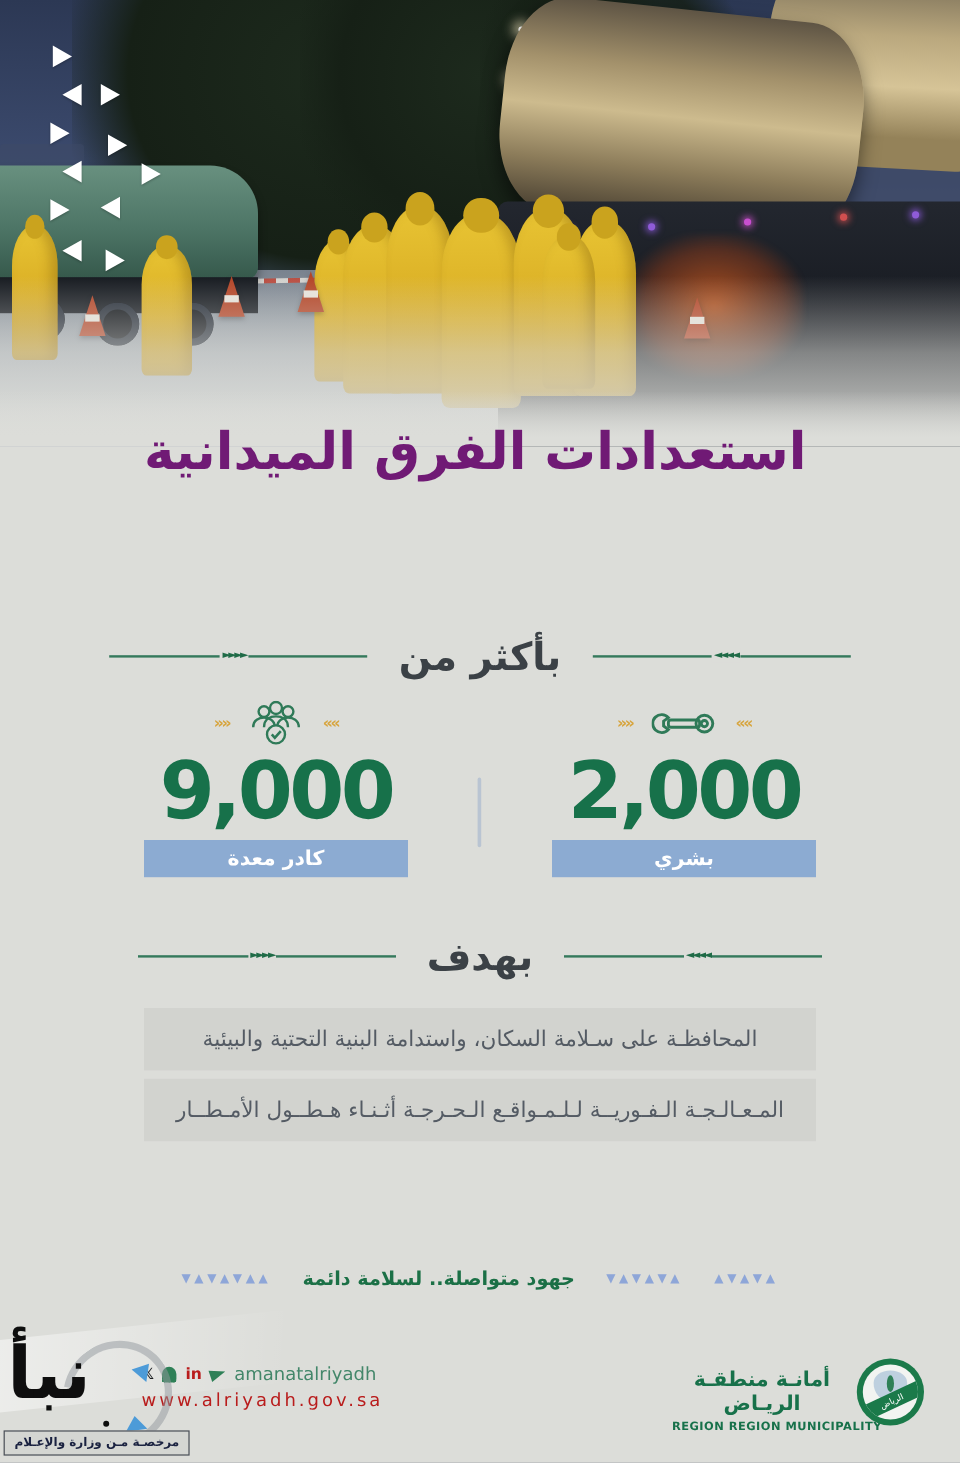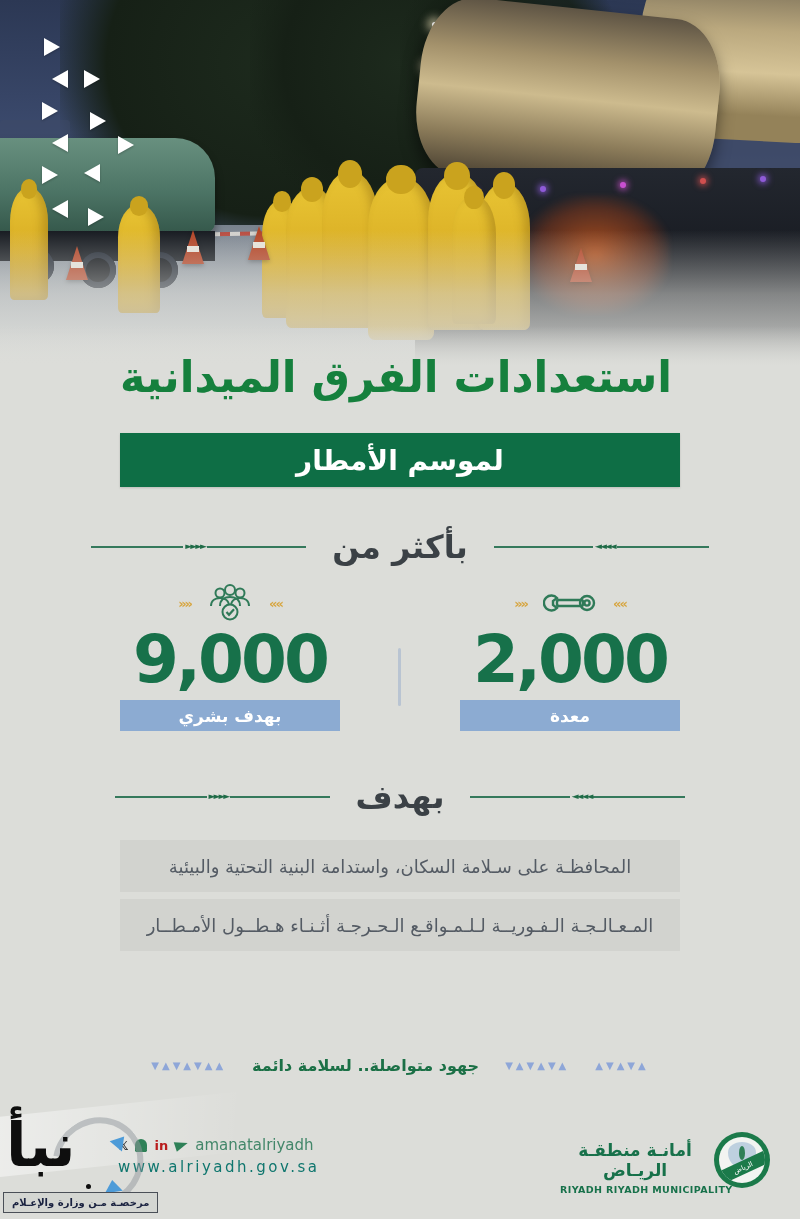--- a/index.html
+++ b/index.html
@@ -34,21 +34,21 @@
   .tankB{position:absolute;left:640px;top:-30px;width:200px;height:170px;transform:rotate(3deg);border-radius:40px/60px;background:linear-gradient(180deg,#6e6450 0%,#baa87e 35%,#d6c497 60%,#948259 85%);}
   .chassis{position:absolute;left:415px;top:168px;width:400px;height:204px;background:linear-gradient(180deg,#23272f 0%,#14171d 60%,#1b1e24 100%);border-radius:8px 0 0 0;}
   .glowdot{position:absolute;width:6px;height:6px;border-radius:50%;}
   .fire{position:absolute;left:520px;top:195px;width:150px;height:120px;background:radial-gradient(ellipse at center,rgba(224,98,30,.75) 0%,rgba(190,70,20,.35) 55%,rgba(0,0,0,0) 75%);filter:blur(2px);}
   .hero .fog{position:absolute;left:0;top:230px;width:800px;height:142px;background:linear-gradient(180deg,rgba(223,224,220,0) 0%,rgba(223,224,220,.55) 45%,rgba(223,224,220,.92) 100%);}
   .hero .fade{position:absolute;left:0;bottom:0;width:800px;height:46px;background:linear-gradient(180deg,rgba(220,221,217,0) 0%,#dcddd9 85%);}
   .chev{position:absolute;width:0;height:0;border-top:9px solid transparent;border-bottom:9px solid transparent;filter:drop-shadow(0 1px 1px rgba(0,0,0,.25));}
   .chev.r{border-left:16px solid #ffffff;}
   .chev.l{border-right:16px solid #ffffff;}
   
-  .title{position:absolute;top:352px;left:0;width:792px;text-align:center;direction:rtl;font-size:43px;font-weight:bold;color:#15803d;letter-spacing:-1px;}
+  .title{position:absolute;top:352px;left:0;width:792px;text-align:center;direction:rtl;font-size:43px;font-weight:bold;color:#701a75;letter-spacing:-1px;}
   .banner{position:absolute;top:433px;left:120px;width:560px;height:54px;background:#0e6e45;color:#ffffff;display:flex;align-items:center;justify-content:center;direction:rtl;font-size:28px;font-weight:bold;box-shadow:0 1px 2px rgba(0,0,0,.15);}
   .section-row{position:absolute;left:0;width:800px;display:flex;align-items:center;justify-content:center;}
   .sec-more{top:528px;}
   .sec-goal{top:778px;}
   .sec-label{direction:rtl;font-size:32px;font-weight:bold;color:#3b4146;margin:0 26px;white-space:nowrap;}
   .dec-line{position:relative;width:215px;height:2px;background:#35795c;}
   .dec-line .arr{position:absolute;top:-6px;font-size:9px;letter-spacing:-2px;color:#1f6b47;background:#dcddd9;padding:0 2px;line-height:12px;}
   .dec-line.left .arr{left:92px;}
   .dec-line.right .arr{right:92px;}
   .stats{position:absolute;top:583px;left:120px;width:560px;display:flex;justify-content:space-between;}
@@ -66,21 +66,21 @@
   
   .footer-streak{position:absolute;left:-40px;top:1100px;width:400px;height:60px;background:linear-gradient(100deg,rgba(255,255,255,.55),rgba(255,255,255,0) 70%);transform:rotate(-6deg);}
   .social-row{position:absolute;left:118px;top:1136px;display:flex;align-items:center;gap:7px;}
   .sicon{display:inline-flex;align-items:center;justify-content:center;height:15px;}
   .x-icon{font-size:13px;font-weight:bold;color:#1c1f22;}
   .ghost{width:12px;height:13px;background:#2e8057;border-radius:6px 6px 3px 3px;position:relative;}
   .ghost:after{content:"";position:absolute;bottom:-2px;left:0;width:12px;height:4px;background:radial-gradient(circle at 2px 0,#2e8057 2px,transparent 2.2px),radial-gradient(circle at 6px 0,#2e8057 2px,transparent 2.2px),radial-gradient(circle at 10px 0,#2e8057 2px,transparent 2.2px);}
   .in-icon{font-size:13px;font-weight:bold;color:#b91c1c;}
   .bird{width:0;height:0;border-top:5px solid transparent;border-bottom:5px solid transparent;border-left:13px solid #2e8057;transform:rotate(-18deg);}
   .handle{font-size:15px;color:#43876a;}
-  .website{position:absolute;left:118px;top:1158px;font-size:15px;color:#0f766e;letter-spacing:2.5px;}
+  .website{position:absolute;left:118px;top:1158px;font-size:15px;color:#b91c1c;letter-spacing:2.5px;}
   .org{position:absolute;left:560px;top:1140px;width:150px;text-align:center;}
   .org-ar{direction:rtl;font-size:17px;font-weight:bold;color:#17714a;line-height:1.2;}
   .org-en{font-size:9.5px;font-weight:bold;color:#17714a;letter-spacing:.4px;margin-top:3px;white-space:nowrap;}
   .logo{position:absolute;left:714px;top:1132px;width:56px;height:56px;border-radius:50%;background:#1b7a4a;display:flex;align-items:center;justify-content:center;}
   .logo-inner{width:46px;height:46px;border-radius:50%;background:#f2f4f1;position:relative;overflow:hidden;}
   .logo-shield{position:absolute;left:9px;top:5px;width:28px;height:26px;background:#bed0df;border-radius:50% 50% 48% 48%/40% 40% 60% 60%;}
   .logo-palm{position:absolute;left:20px;top:9px;width:6px;height:14px;background:#2e8057;border-radius:50%;}
   .logo-ribbon{position:absolute;left:-6px;top:24px;width:60px;height:13px;background:#1b7a4a;transform:rotate(-25deg);display:flex;align-items:center;justify-content:center;color:#fff;font-size:7px;direction:rtl;}
   
   .wm-swirl{position:absolute;left:52px;top:1118px;width:92px;height:88px;border:6px solid rgba(145,152,158,.5);border-radius:50%;border-left-color:transparent;transform:rotate(-35deg);}
@@ -150,23 +150,20 @@
     <span class="chev l" style="left:52px;top:134px;"></span>
     <span class="chev r" style="left:118px;top:136px;"></span>
     <span class="chev r" style="left:42px;top:166px;"></span>
     <span class="chev l" style="left:84px;top:164px;"></span>
     <span class="chev l" style="left:52px;top:200px;"></span>
     <span class="chev r" style="left:88px;top:208px;"></span>
   </div>
 
   <div class="title">استعدادات الفرق الميدانية</div>
 
-  <div class="banner">
-    <span>لموسم الأمطار</span>
-  </div>
 
   <div class="section-row sec-more">
     <div class="dec-line left">
       <span class="arr">►►►►</span>
     </div>
     <div class="sec-label">بأكثر من</div>
     <div class="dec-line right">
       <span class="arr">◄◄◄◄</span>
     </div>
   </div>
@@ -186,41 +183,41 @@
               <path d="M13 22 c0-7 5.5-9 10-9 s10 2 10 9"></path>
               <circle cx="23" cy="28" r="7.5" fill="#dcddd9"></circle>
               <path d="M19.5 28 l2.5 2.8 l5 -5.6" stroke-width="2.2"></path>
             </g>
           </svg>
         </span>
         <span class="gold">««</span>
       </div>
       <div class="stat-value">9,000</div>
       <div class="stat-bar">
-        <span>بهدف بشري</span>
+        <span>كادر معدة</span>
       </div>
     </div>
     <div class="stat">
       <div class="stat-iconrow">
         <span class="gold">»»</span>
         <span>
           <svg width="54" height="26" viewBox="0 0 54 26">
             <g fill="none" stroke="#2f7a58" stroke-width="2.4">
               <path d="M14 8 a7.5 7.5 0 1 0 0 10 l-4 -3 v-4 z"></path>
               <rect x="14" y="10" width="26" height="6" rx="2"></rect>
               <circle cx="44" cy="13" r="7"></circle>
               <circle cx="44" cy="13" r="2.6"></circle>
             </g>
           </svg>
         </span>
         <span class="gold">««</span>
       </div>
       <div class="stat-value">2,000</div>
       <div class="stat-bar">
-        <span>معدة</span>
+        <span>بشري</span>
       </div>
     </div>
   </div>
   <div class="stat-divider"></div>
 
   <div class="section-row sec-goal">
     <div class="dec-line left">
       <span class="arr">►►►►</span>
     </div>
     <div class="sec-label">بهدف</div>
@@ -255,21 +252,21 @@
     <span class="sicon in-icon">in</span>
     <span class="sicon">
         <span class="bird"></span>
       </span>
     <span class="handle">amanatalriyadh</span>
   </div>
   <div class="website">www.alriyadh.gov.sa</div>
 
   <div class="org">
     <div class="org-ar">أمانـة منطقـة الريـاض</div>
-    <div class="org-en">RIYADH RIYADH MUNICIPALITY</div>
+    <div class="org-en">REGION REGION MUNICIPALITY</div>
   </div>
 
   <div class="logo">
     <div class="logo-inner">
       <div class="logo-shield"></div>
       <div class="logo-palm"></div>
       <div class="logo-ribbon">
         <span>الرياض</span>
       </div>
     </div>

